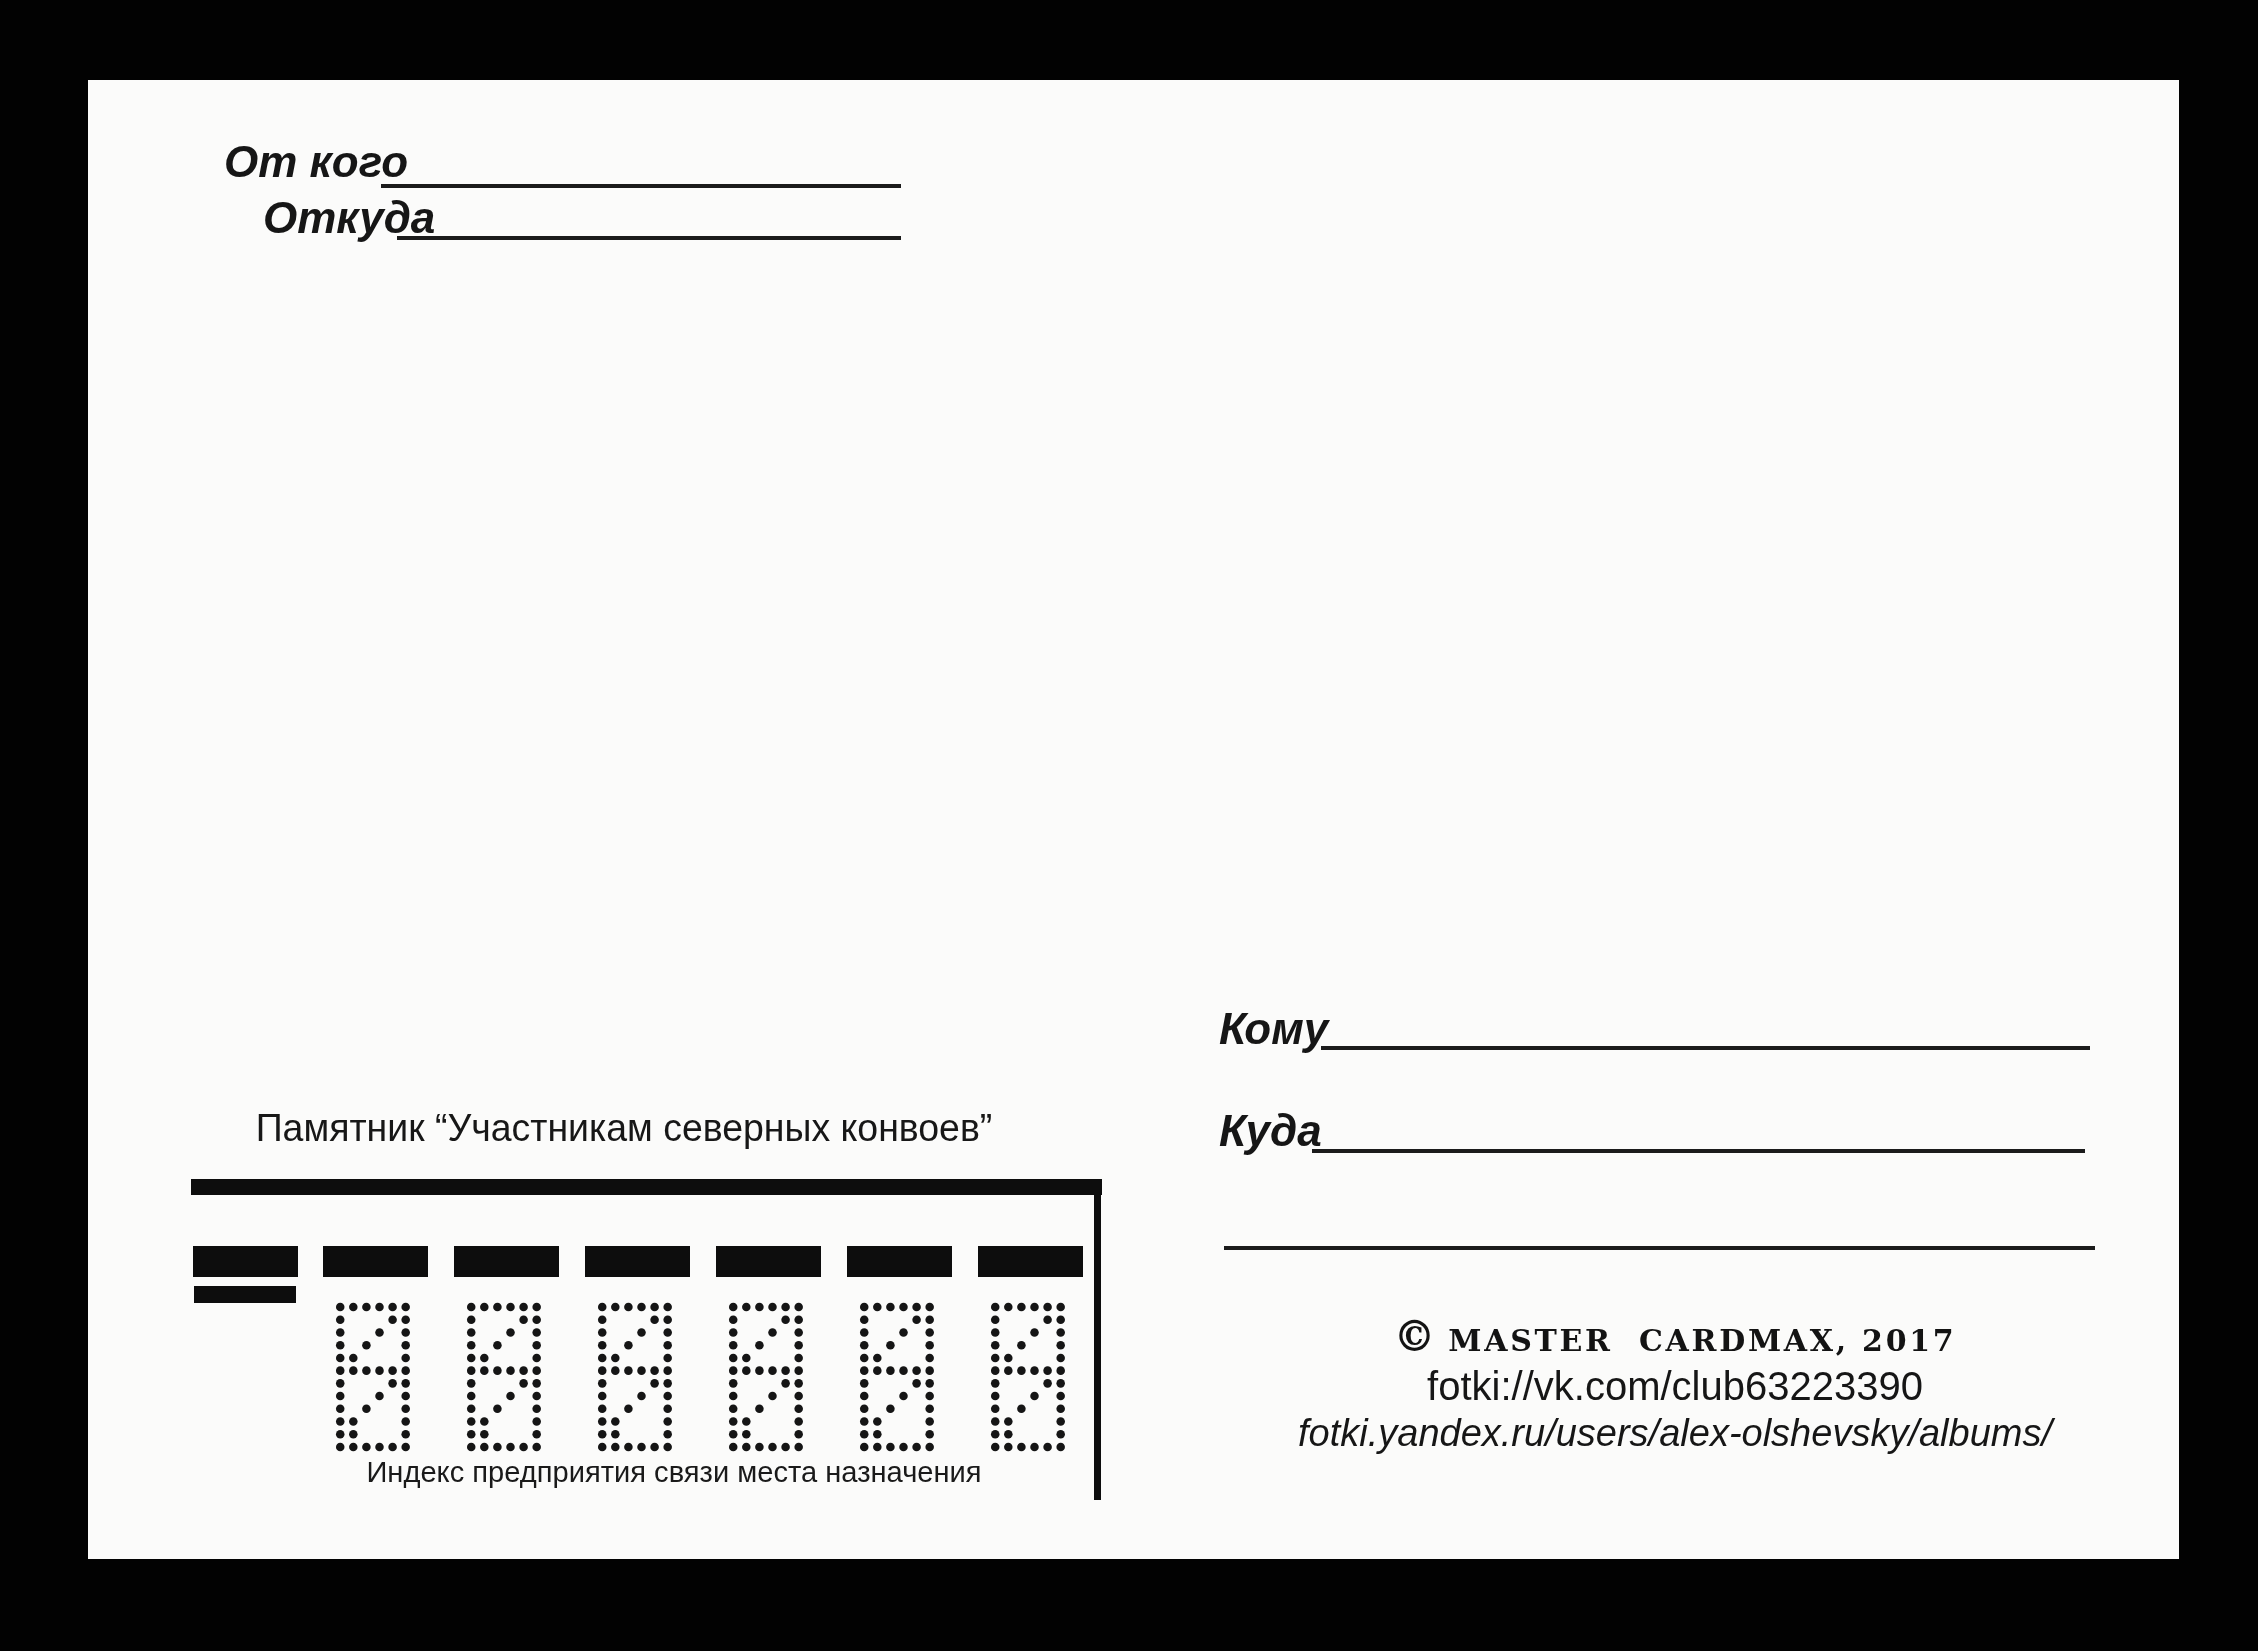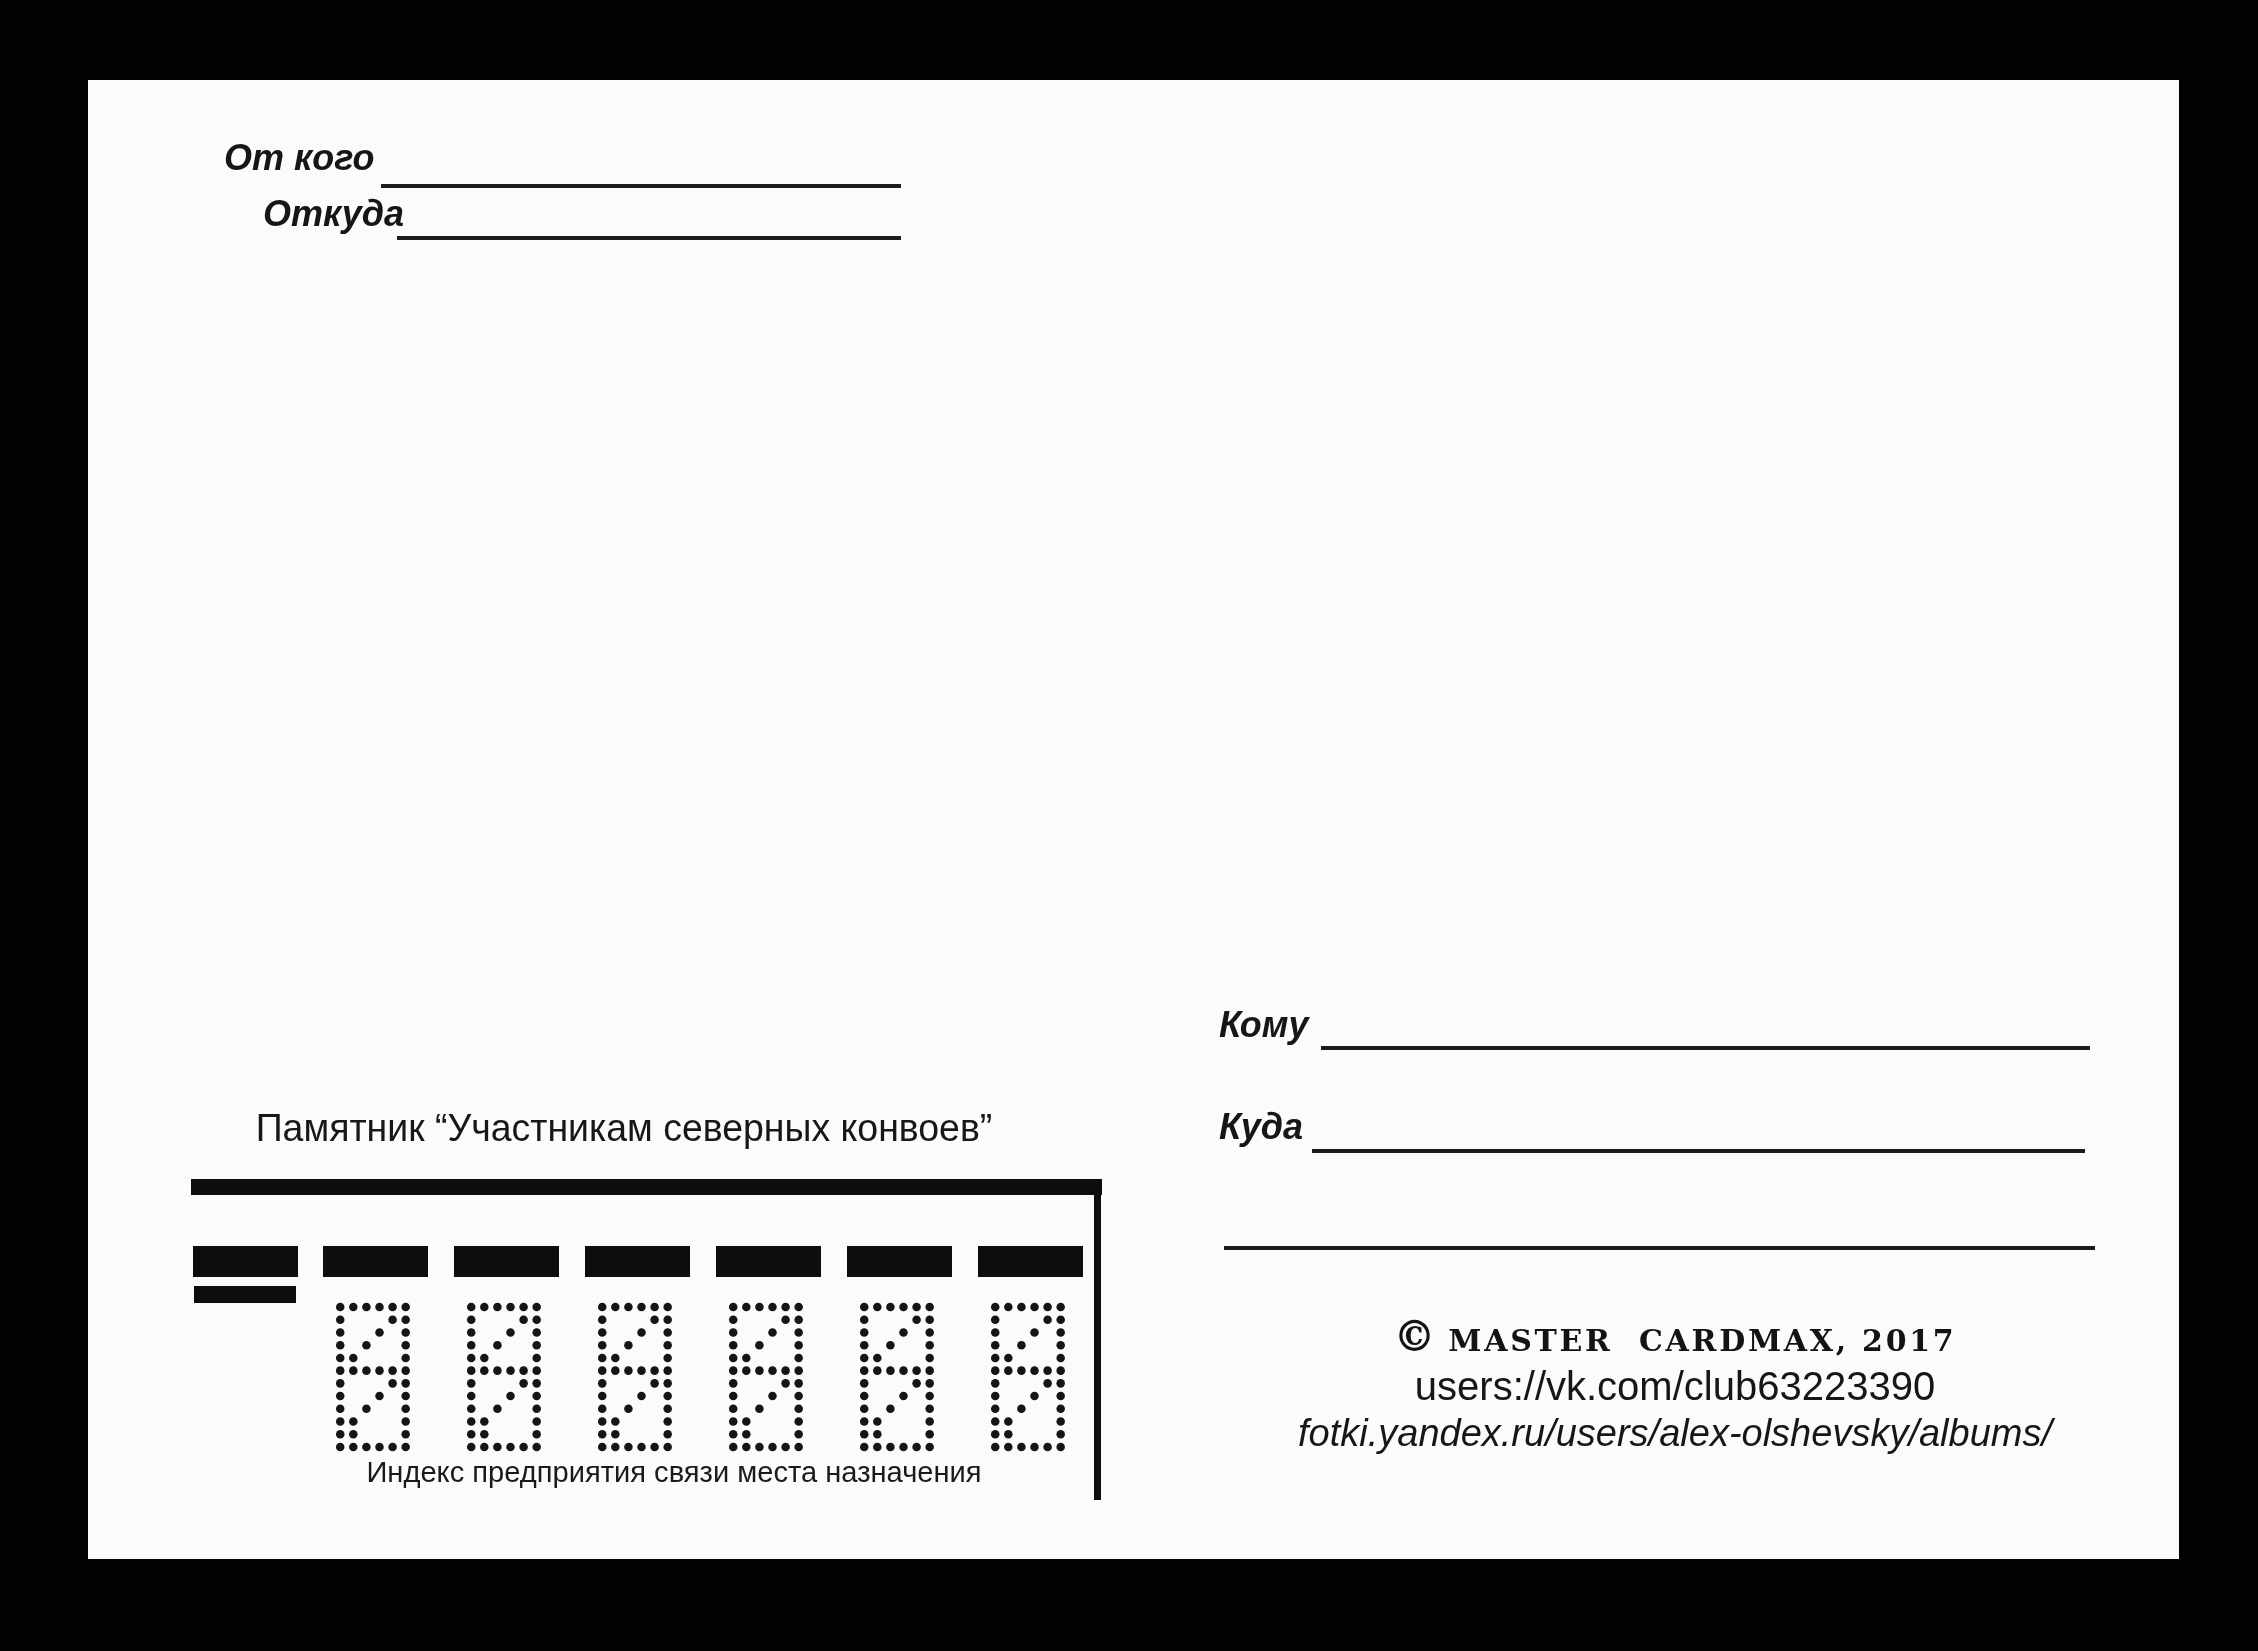--- a/index.html
+++ b/index.html
@@ -8,21 +8,21 @@
     background:#020202;
     font-family:"Liberation Sans", sans-serif;
     color:#141414;
   }
   .postcard{
     position:absolute;left:88px;top:80px;width:2091px;height:1479px;
     background:#fbfbfa;
   }
   .abs{position:absolute;}
   .label{
-    font-weight:bold;font-style:italic;font-size:36px;line-height:1;
+    font-weight:bold;font-style:italic;font-size:44px;line-height:1;
     color:#161616;letter-spacing:0;white-space:nowrap;
   }
   .rule{height:3.6px;background:#1b1b1b;}
   .photo-caption{
     font-size:39px;line-height:1.1;text-align:center;color:#171717;
     transform:scaleX(0.96);transform-origin:center;white-space:nowrap;
   }
   .bar{background:#0d0d0d;}
   .index-caption{
     font-size:30px;color:#1a1a1a;text-align:center;white-space:nowrap;
@@ -364,19 +364,19 @@
 
     <div class="abs label" style="left:1131px;top:1029px;">Куда</div>
     <div class="abs rule" style="left:1224px;top:1069px;width:773px;"></div>
 
     <div class="abs rule" style="left:1136px;top:1166px;width:871px;"></div>
 
     <div class="abs publisher" style="left:1155px;top:1232px;width:864px;">
       <div style="height:52px;">
         <span class="copyright-icon">©</span><span class="publisher-name">MASTER  CARDMAX, 2017</span>
       </div>
-      <div class="url-line" style="margin-top:1.8px;">users://vk.com/club63223390</div>
+      <div class="url-line" style="margin-top:1.8px;">fotki://vk.com/club63223390</div>
       <div class="url-line small" style="margin-top:8.2px;">fotki.yandex.ru/users/alex-olshevsky/albums/</div>
     </div>
 
   </div>
 </div>
 
 
 </body></html>

